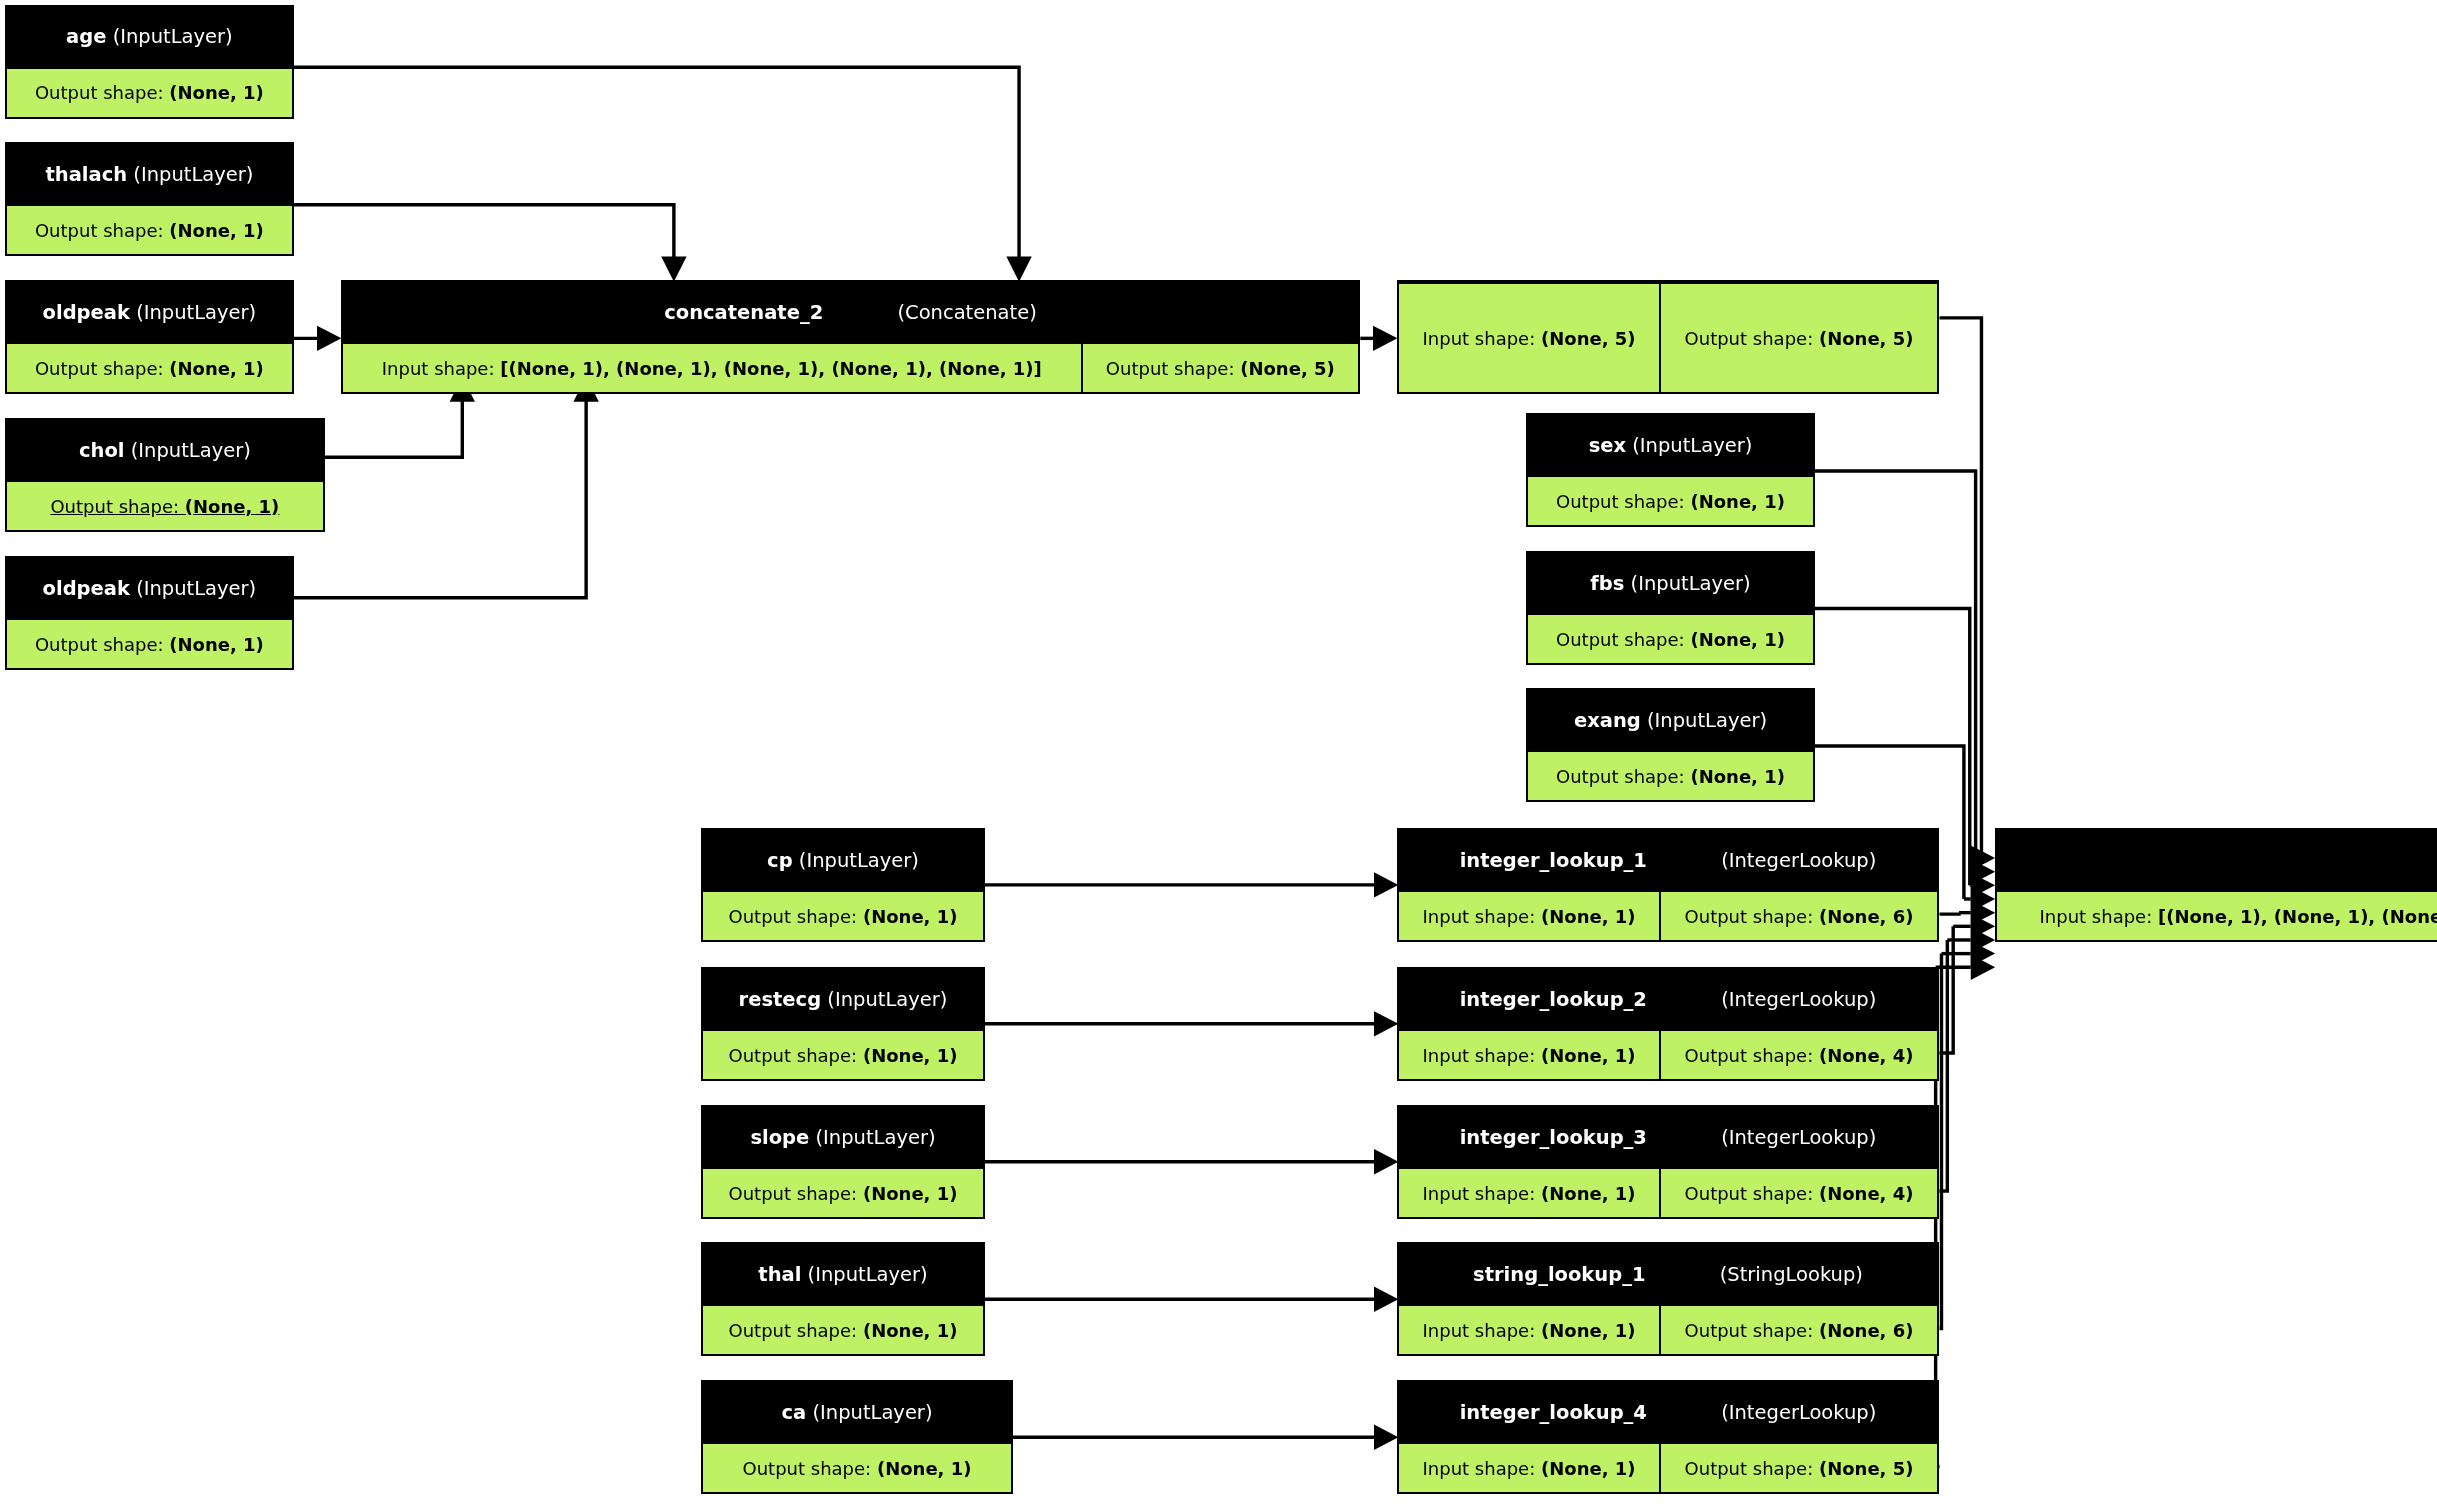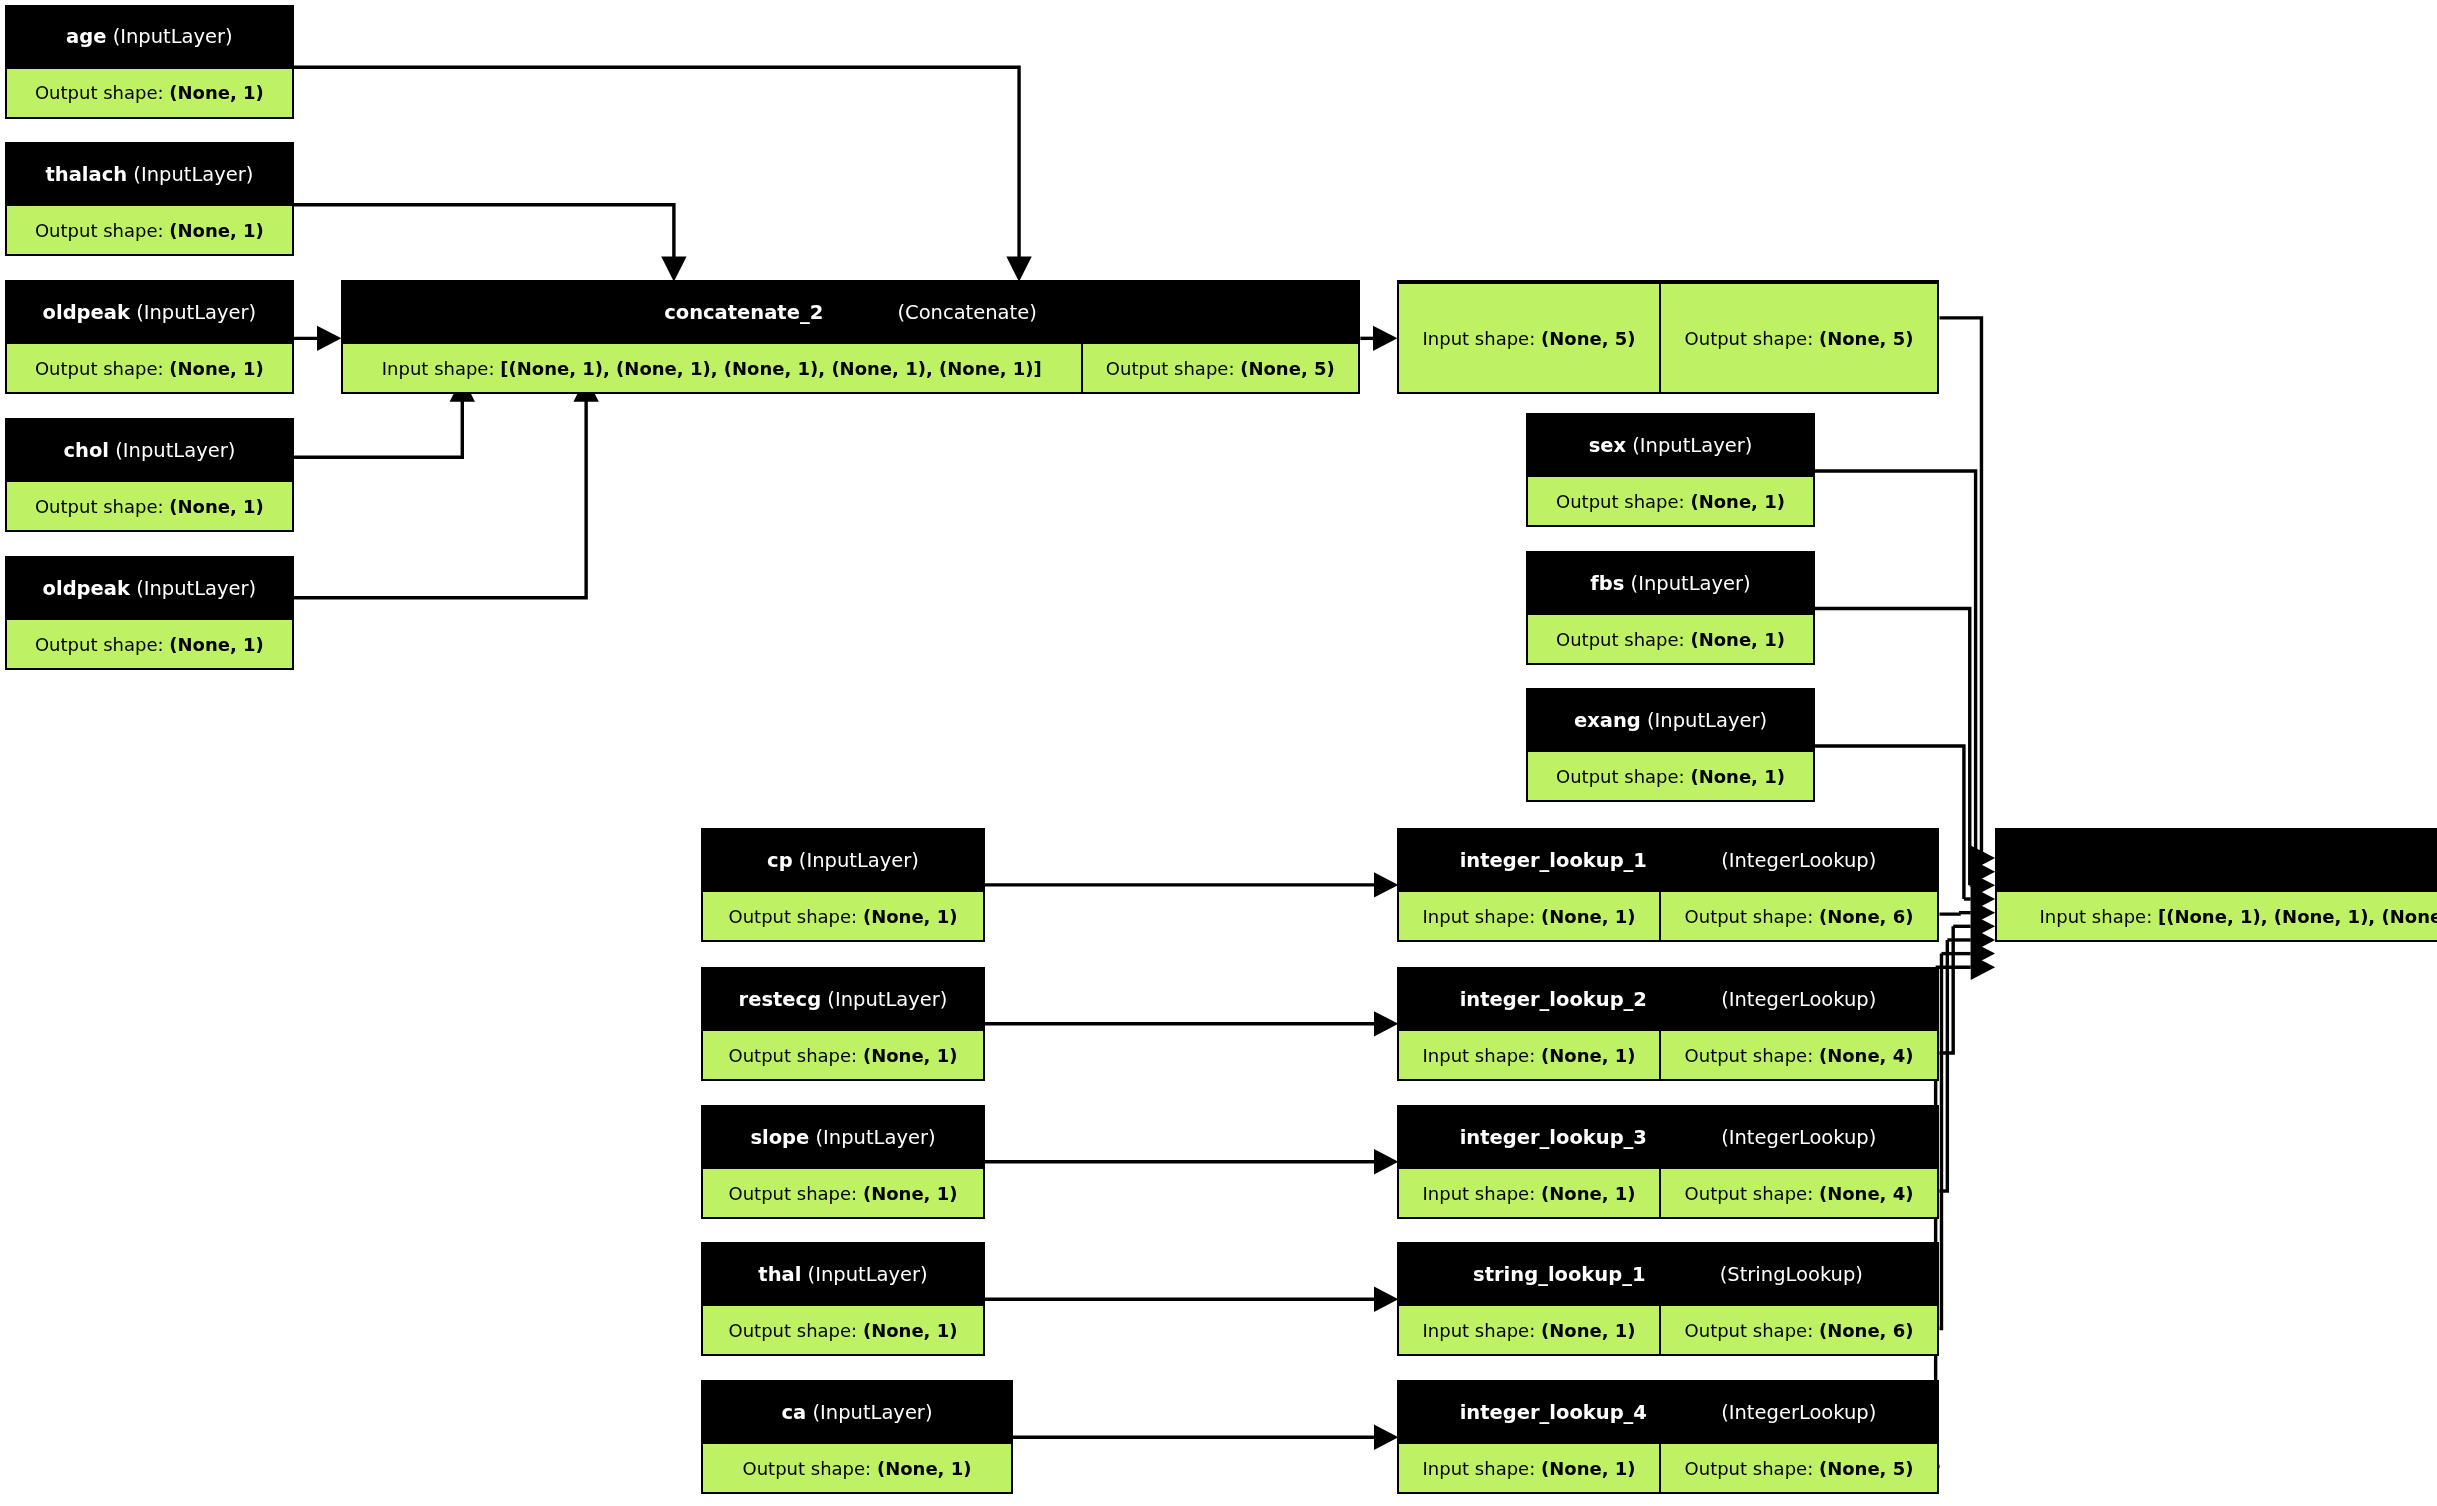--- a/index.html
+++ b/index.html
@@ -138,21 +138,21 @@
     <div class="title">
       <span class="nm">oldpeak</span>&nbsp;<span class="cls">(InputLayer)</span>
     </div>
     <div class="shapes">
       <div class="cell">
         <span class="lbl">Output shape:</span>&nbsp;<span class="val">(None, 1)</span>
       </div>
     </div>
   </div>
 
-  <div class="node sz-in" style="left:4.9px;top:418px;width:289px;height:114px;">
+  <div class="node sz-in" style="left:4.9px;top:418px;width:320px;height:114px;text-decoration:underline;">
     <div class="title">
       <span class="nm">chol</span>&nbsp;<span class="cls">(InputLayer)</span>
     </div>
     <div class="shapes">
       <div class="cell">
         <span class="lbl">Output shape:</span>&nbsp;<span class="val">(None, 1)</span>
       </div>
     </div>
   </div>
 

